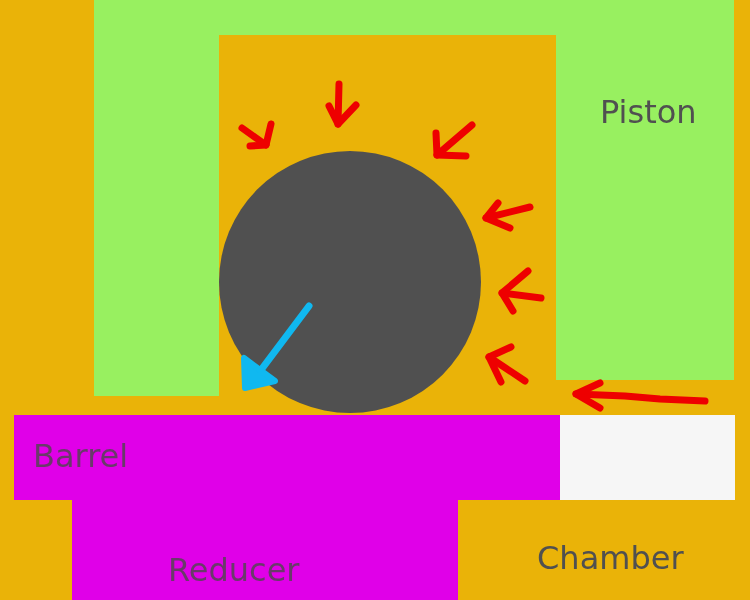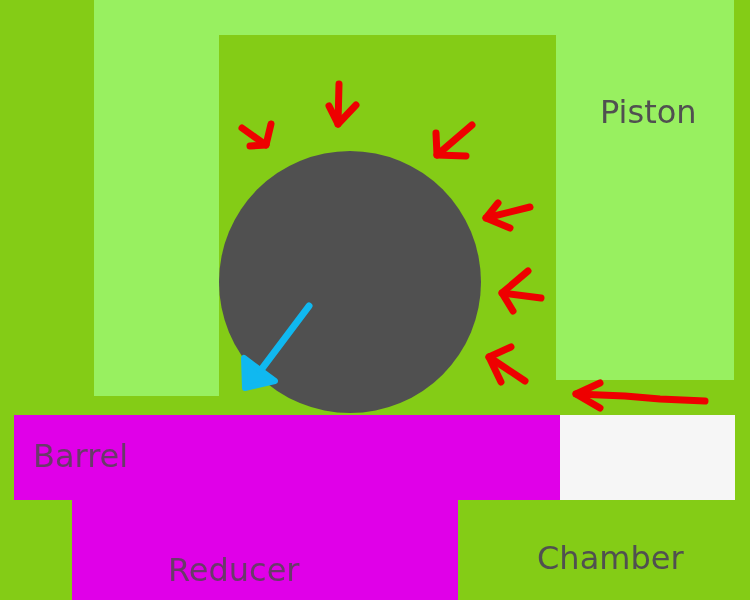--- a/index.html
+++ b/index.html
@@ -1,16 +1,16 @@
 <!DOCTYPE html>
 <html><head>
 <meta charset="utf-8">
 <style>
   html, body { margin: 0; padding: 0; background: #ffffff; }
-  #stage { position: relative; width: 750px; height: 600px; overflow: hidden; background: #84cc16; }
+  #stage { position: relative; width: 750px; height: 600px; overflow: hidden; background: #eab308; }
   svg { position: absolute; left: 0; top: 0; }
   .label { font-family: "DejaVu Sans", sans-serif; font-size: 32px; }
 </style>
 </head>
 <body>
 
 <div id="stage">
 <svg width="750" height="600" viewBox="0 0 750 600" xmlns="http://www.w3.org/2000/svg">
 
   <path d="M94 0 H734 V380 H556 V35 H219 V396 H94 Z" fill="#98f060"></path>

